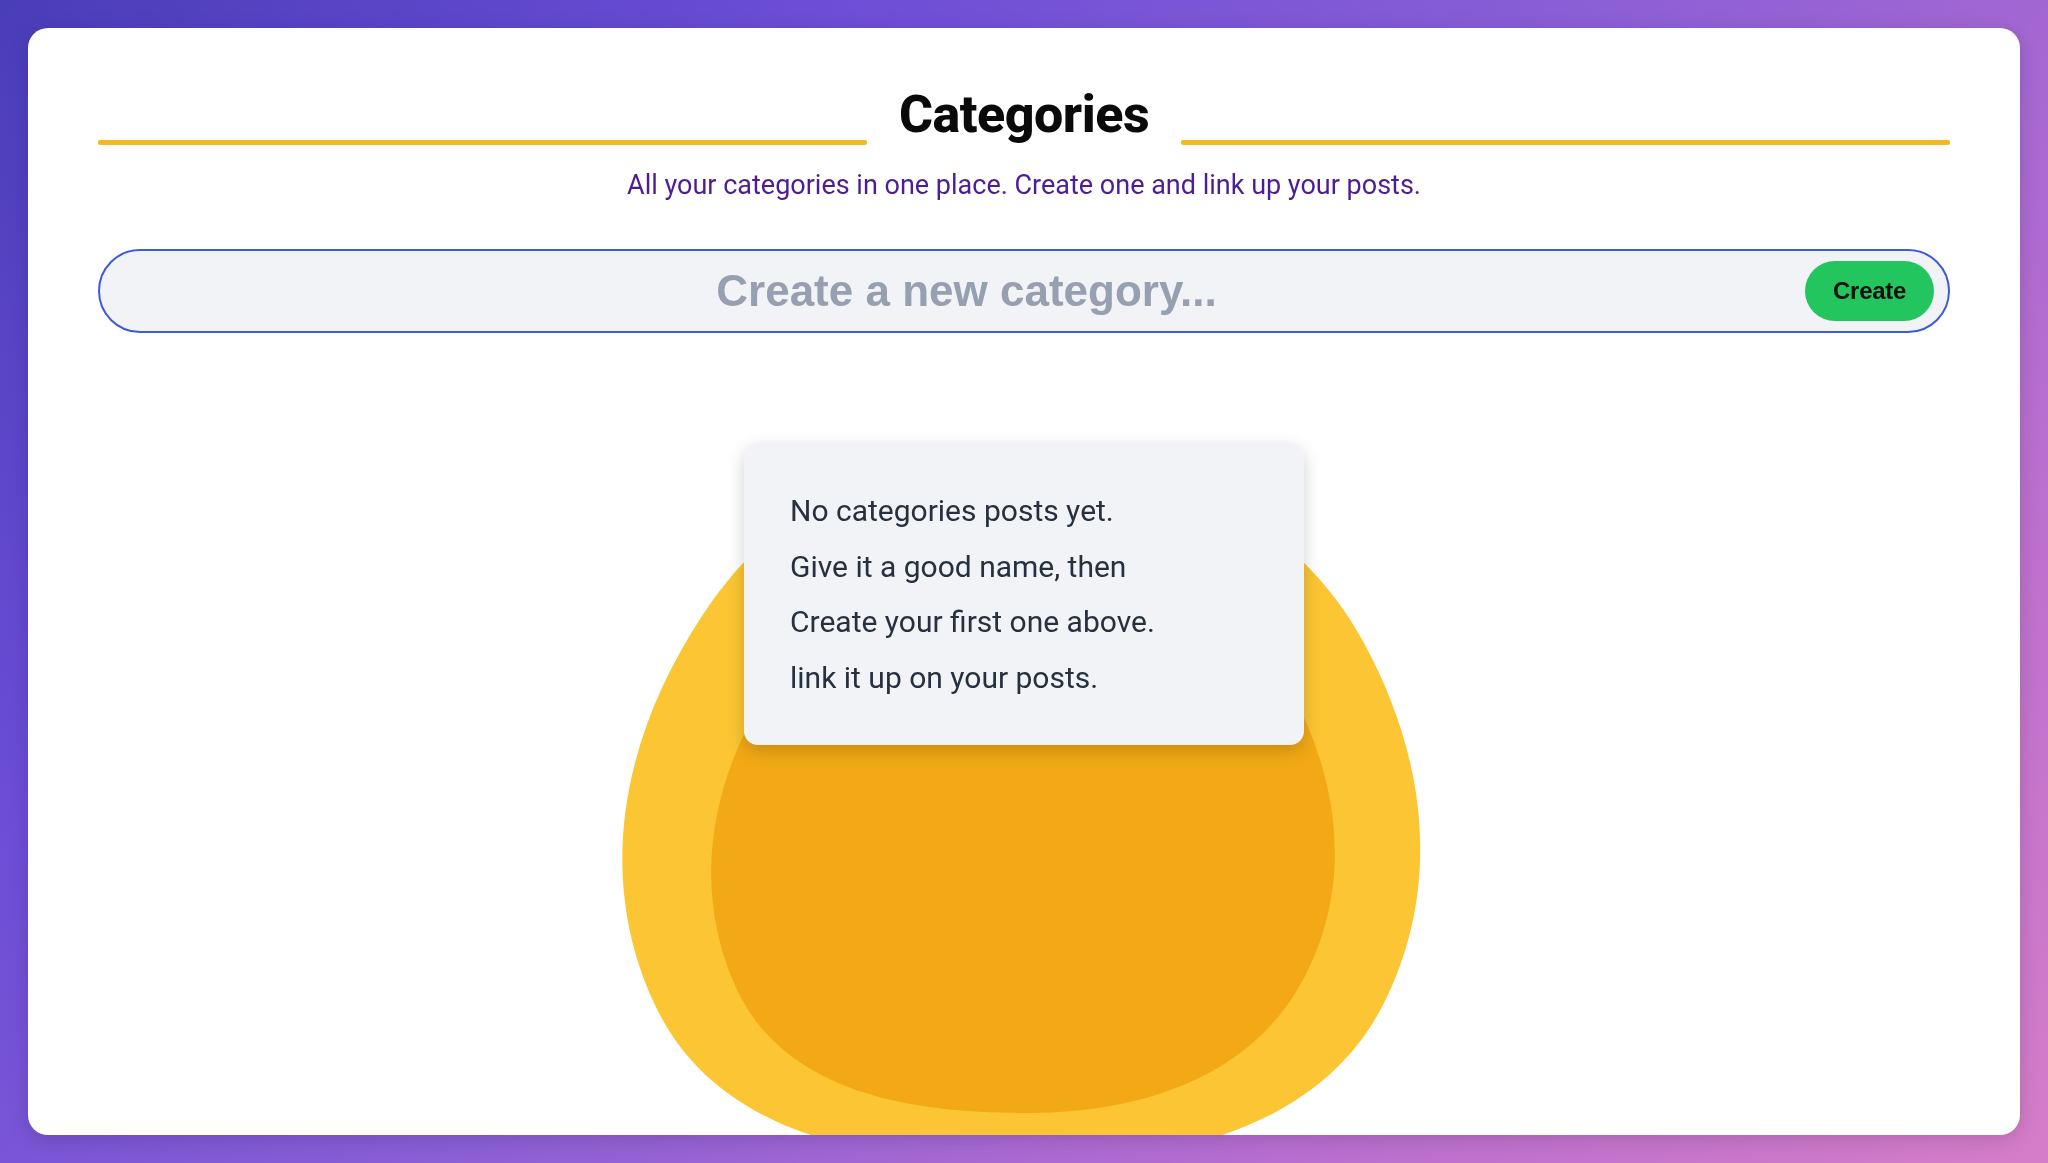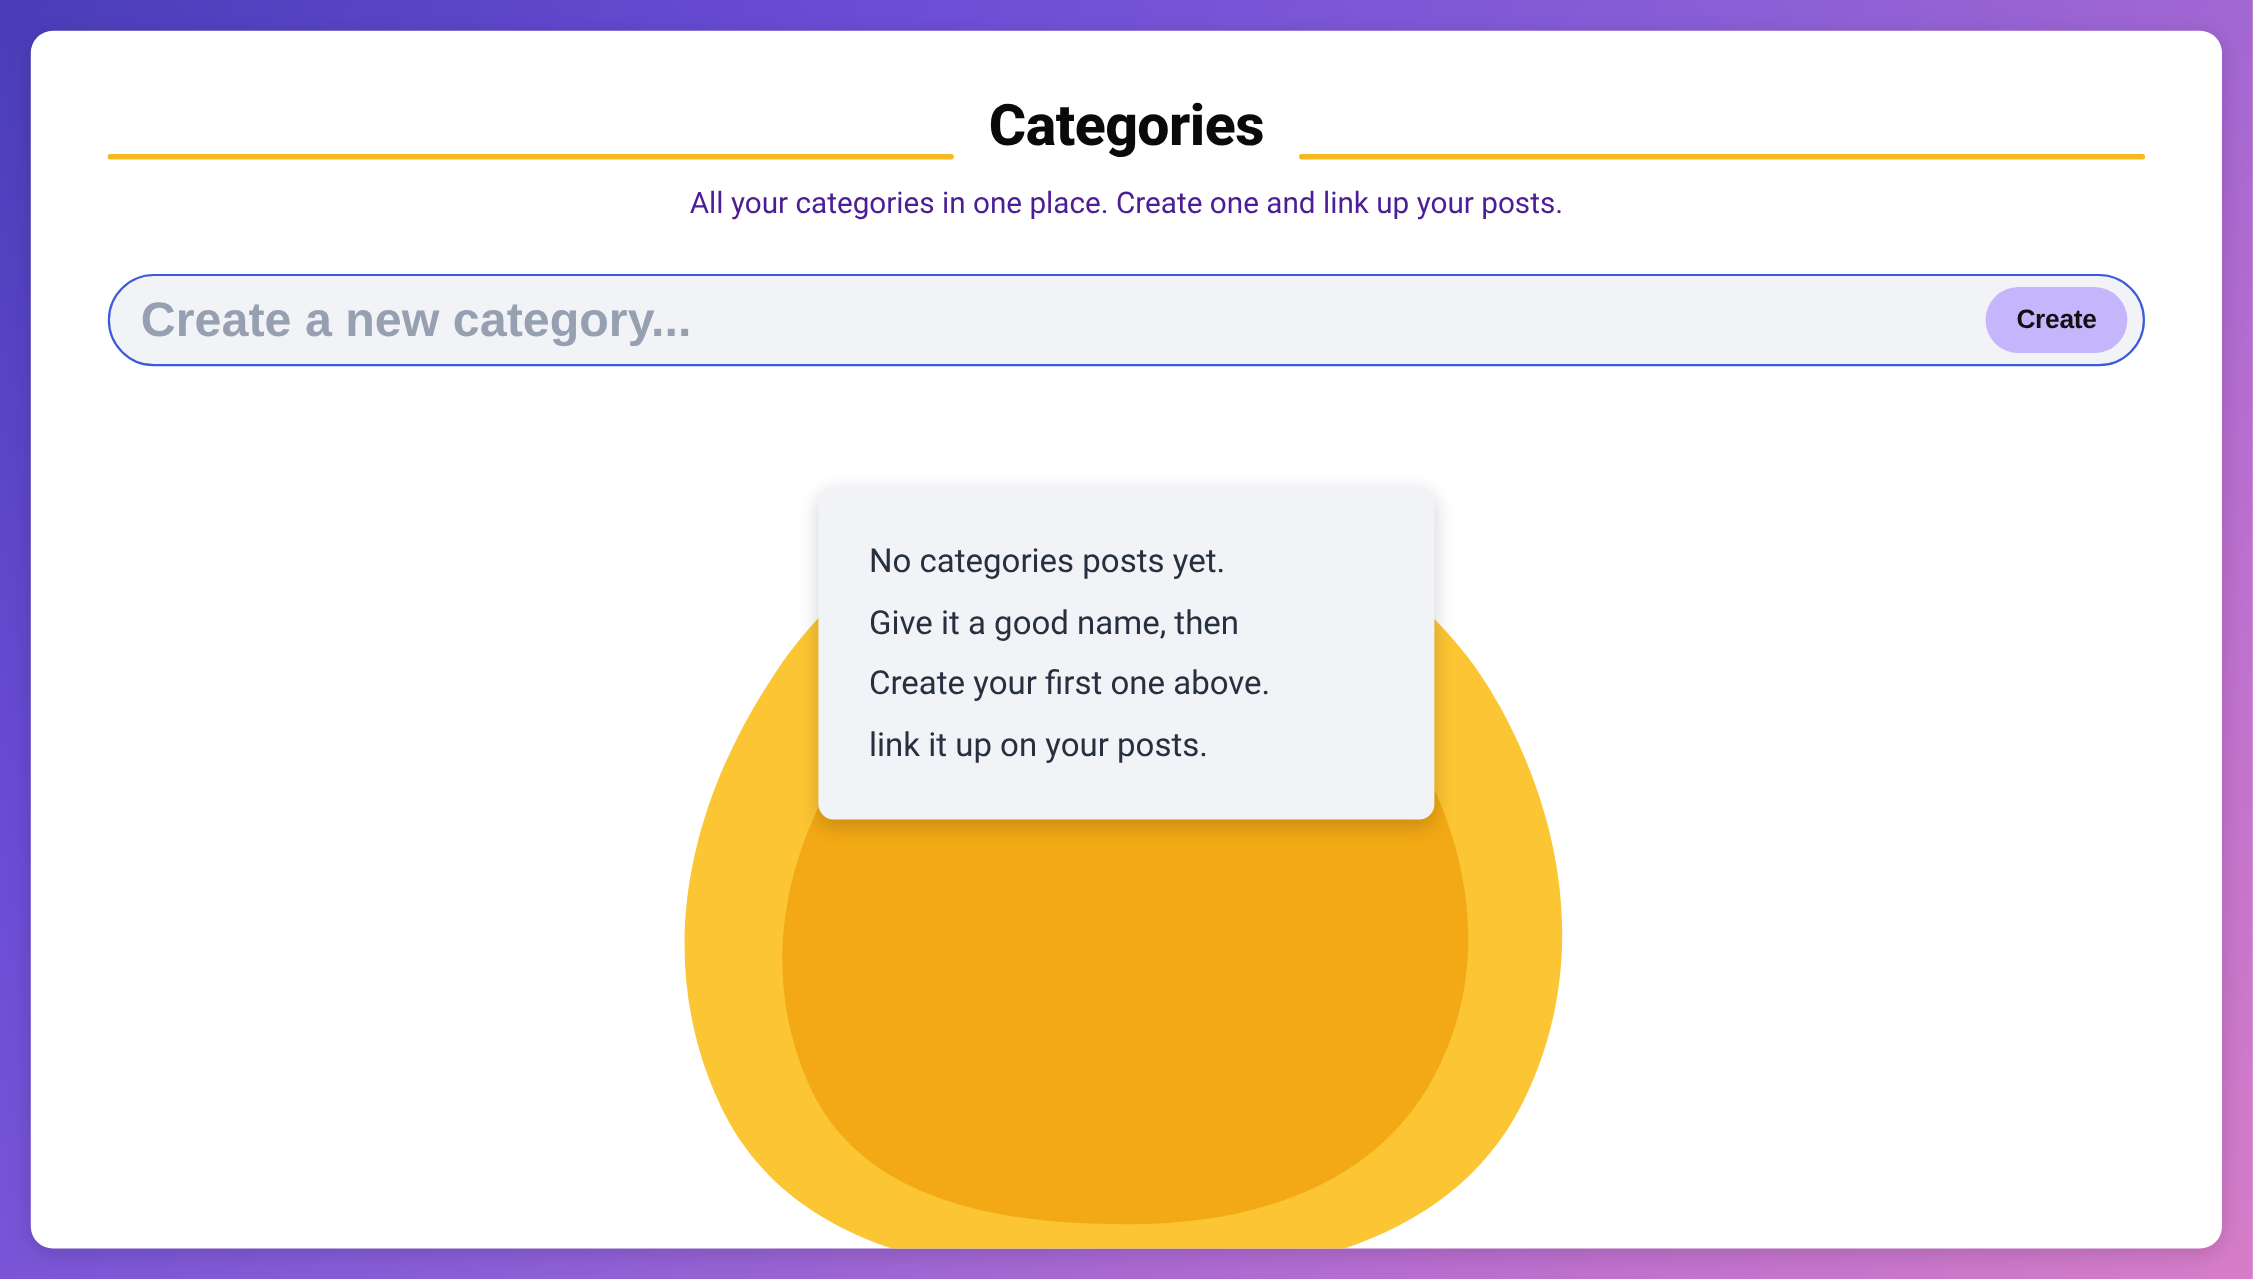--- a/index.html
+++ b/index.html
@@ -58,28 +58,29 @@
       margin-bottom: 0;
     }
     .category-input {
       flex: 1;
       border: none;
       background: transparent;
       outline: none;
       font-size: 44px;
       font-weight: 700;
       color: #1a1a1a;
+      text-align: center;
       padding: 4px 0;
     }
     .category-input::placeholder {
       color: #96a0b0;
       font-weight: 700;
     }
     .create-btn {
-      background: #c4b5fd;
+      background: #22c55e;
       border: none;
       border-radius: 40px;
       padding: 16px 28px;
       font-size: 24px;
       font-weight: 800;
       color: #111;
       cursor: pointer;
       letter-spacing: -0.3px;
     }
     .empty-state-wrap {

